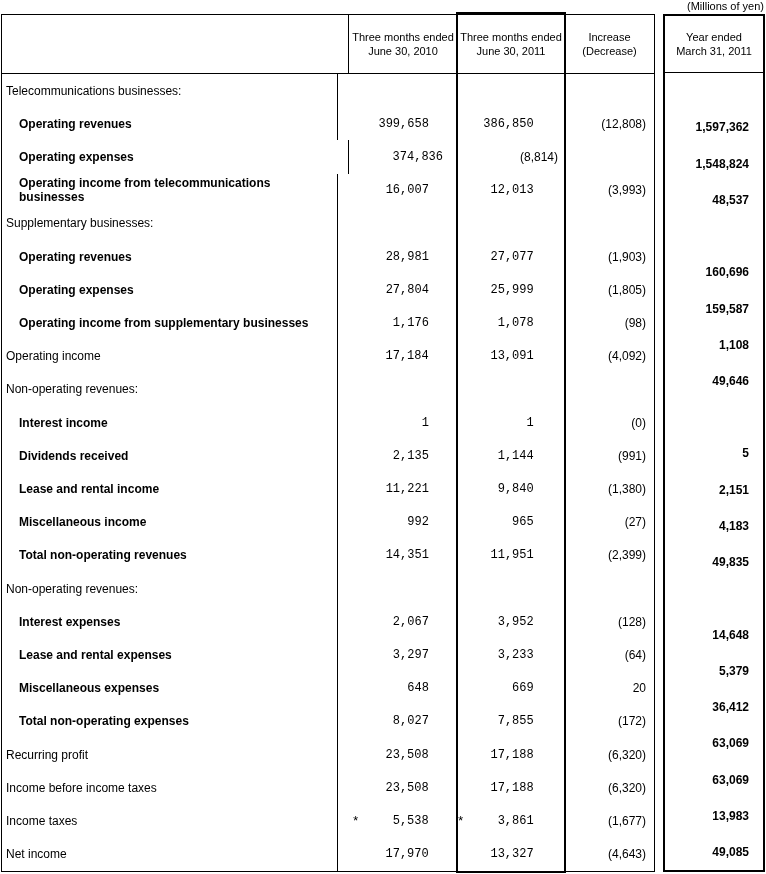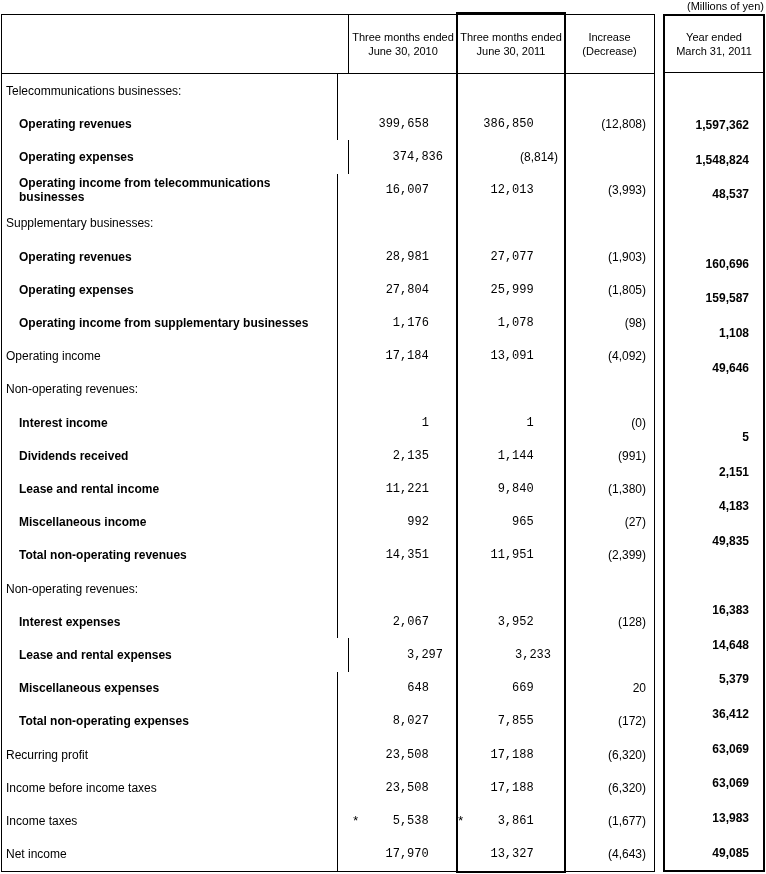--- a/index.html
+++ b/index.html
@@ -343,20 +343,23 @@
           </div>
         </div>
         <div class="row">
           <div class="cell c-label ind">Lease and rental expenses</div>
           <div class="cell num c-2010">
             <span>3,297</span>
           </div>
           <div class="cell num c-2011">
             <span>3,233</span>
           </div>
+          <div class="cell num c-inc">
+            <span>(64)</span>
+          </div>
         </div>
         <div class="row">
           <div class="cell c-label ind">Miscellaneous expenses</div>
           <div class="cell num c-2010">
             <span>648</span>
           </div>
           <div class="cell num c-2011">
             <span>669</span>
           </div>
           <div class="cell num c-inc">
@@ -475,23 +478,20 @@
         <div class="row">
           <div class="cell num c-year">4,183</div>
         </div>
         <div class="row">
           <div class="cell num c-year">49,835</div>
         </div>
         <div class="row">
           <div class="cell num c-year"></div>
         </div>
         <div class="row">
-          <div class="cell num c-year">16,383</div>
-        </div>
-        <div class="row">
           <div class="cell num c-year">14,648</div>
         </div>
         <div class="row">
           <div class="cell num c-year">5,379</div>
         </div>
         <div class="row">
           <div class="cell num c-year">36,412</div>
         </div>
         <div class="row">
           <div class="cell num c-year">63,069</div>

